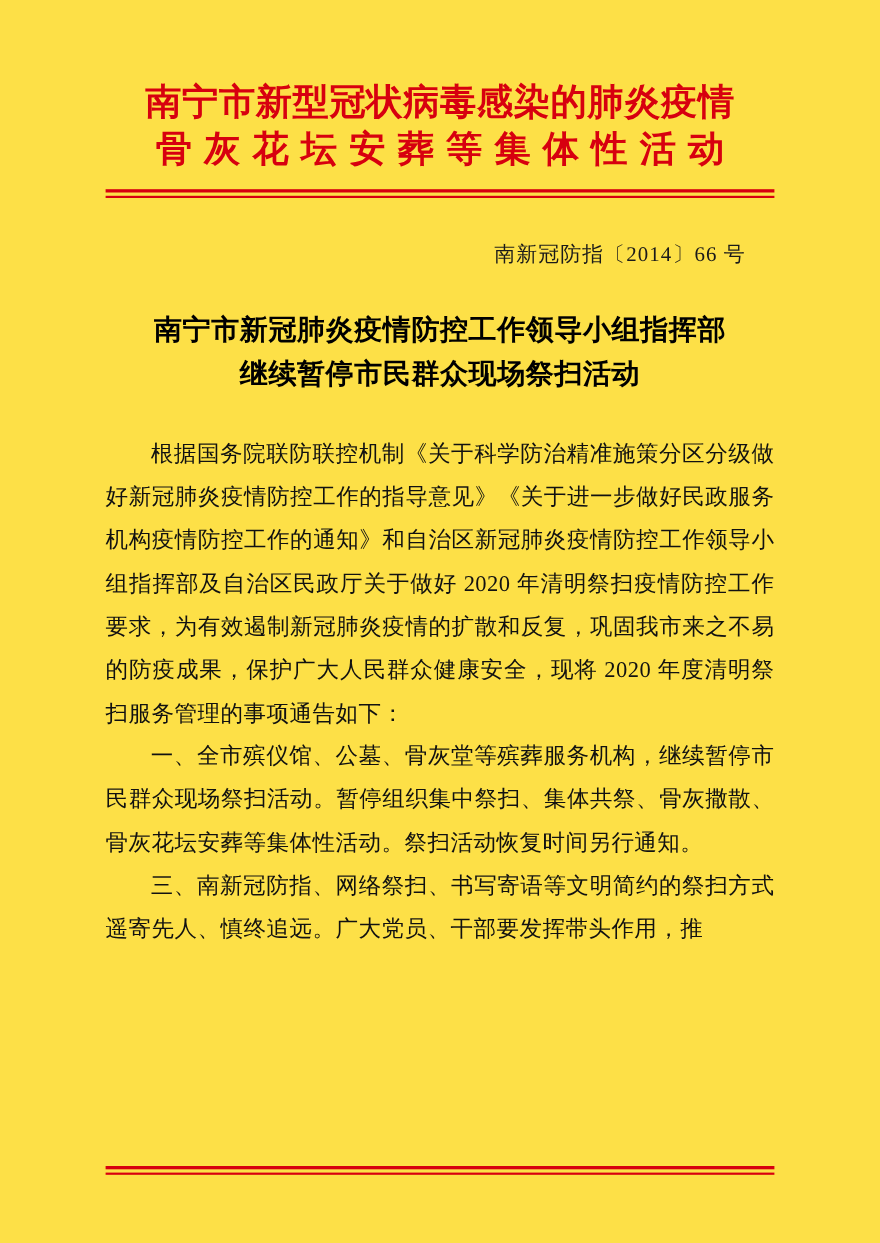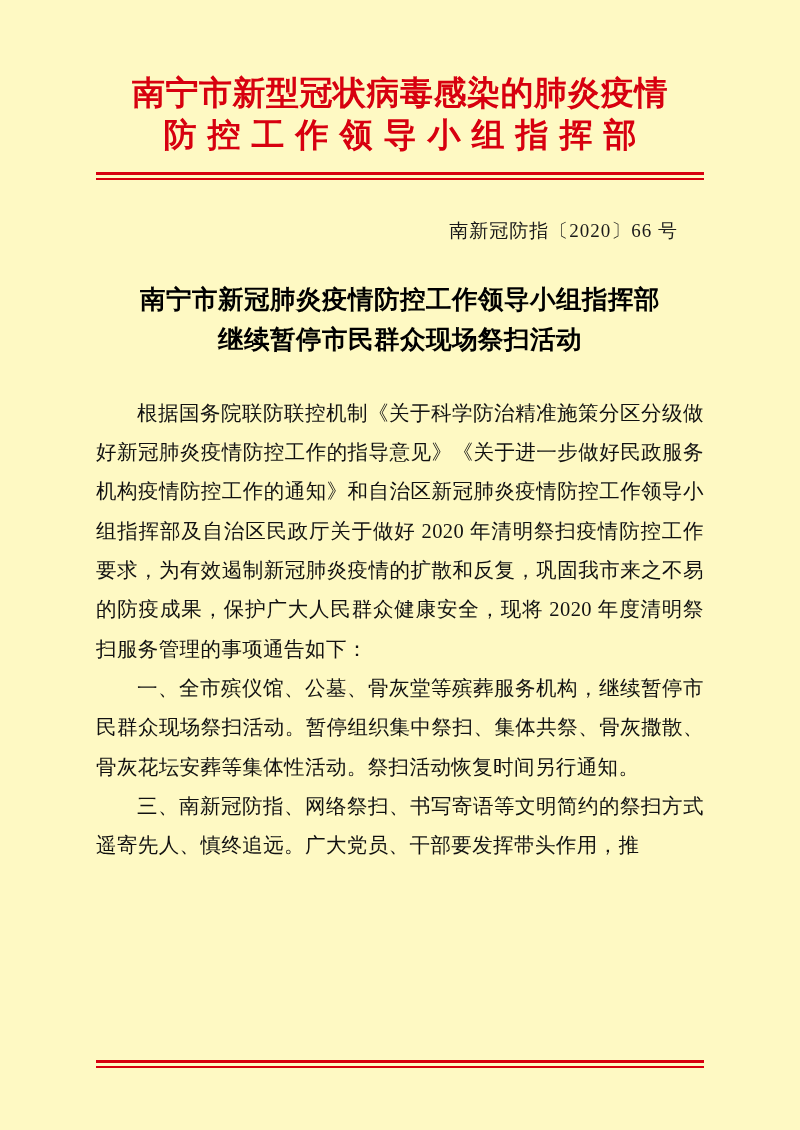--- a/index.html
+++ b/index.html
@@ -7,21 +7,21 @@
     padding: 0;
     background: #d9d9d9;
   }
   body {
     font-family: "Liberation Serif", "DejaVu Serif", serif;
   }
   .page {
     position: relative;
     width: 800px;
     height: 1130px;
-    background: #fef9c3;
+    background: #fde047;
     margin: 0 auto;
     overflow: hidden;
     box-sizing: border-box;
   }
   .doc-inner {
     position: absolute;
     left: 96px;
     right: 96px;
     top: 0;
     bottom: 0;
@@ -114,26 +114,26 @@
   }
 </style>
 </head>
 <body>
 
 <div class="page">
   <div class="doc-inner">
 
     <div class="masthead">
       <div class="masthead-line l1">南宁市新型冠状病毒感染的肺炎疫情</div>
-      <div class="masthead-line l2">防控工作领导小组指挥部</div>
+      <div class="masthead-line l2">骨灰花坛安葬等集体性活动</div>
     </div>
     <div class="red-rule-top"></div>
     <div class="red-rule-top second"></div>
 
-    <div class="doc-number">南新冠防指〔2020〕66 号</div>
+    <div class="doc-number">南新冠防指〔2014〕66 号</div>
 
     <div class="doc-title">
       <div>南宁市新冠肺炎疫情防控工作领导小组指挥部</div>
       <div>继续暂停市民群众现场祭扫活动</div>
     </div>
 
     <div class="doc-body">
       <p>根据国务院联防联控机制《关于科学防治精准施策分区分级做好新冠肺炎疫情防控工作的指导意见》《关于进一步做好民政服务机构疫情防控工作的通知》和自治区新冠肺炎疫情防控工作领导小组指挥部及自治区民政厅关于做好 2020 年清明祭扫疫情防控工作要求，为有效遏制新冠肺炎疫情的扩散和反复，巩固我市来之不易的防疫成果，保护广大人民群众健康安全，现将 2020 年度清明祭扫服务管理的事项通告如下：</p>
       <p>一、全市殡仪馆、公墓、骨灰堂等殡葬服务机构，继续暂停市民群众现场祭扫活动。暂停组织集中祭扫、集体共祭、骨灰撒散、骨灰花坛安葬等集体性活动。祭扫活动恢复时间另行通知。</p>
       <p>三、南新冠防指、网络祭扫、书写寄语等文明简约的祭扫方式遥寄先人、慎终追远。广大党员、干部要发挥带头作用，推</p>

